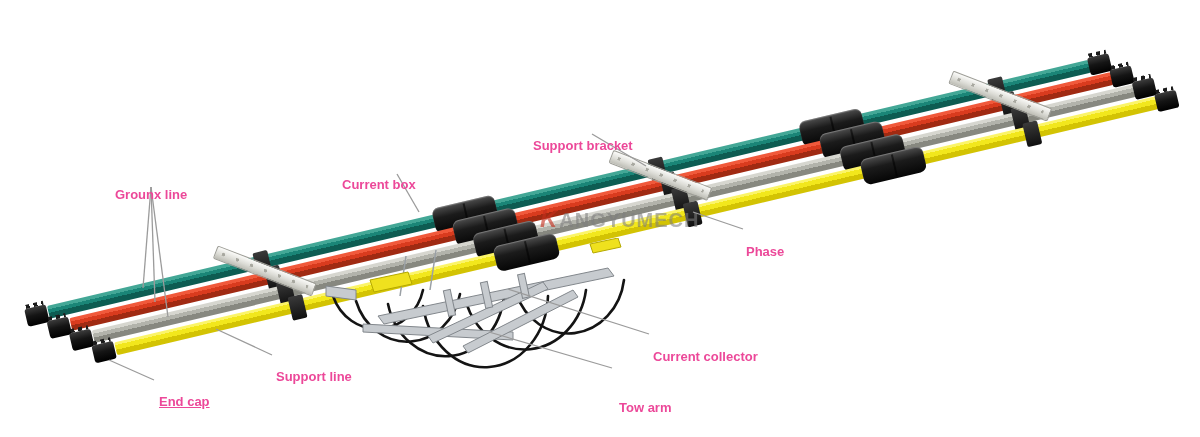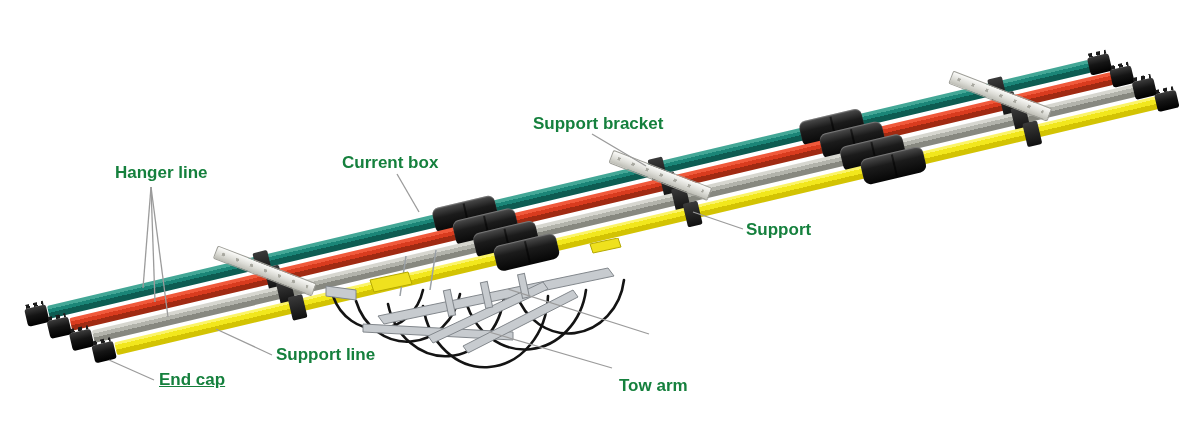--- a/index.html
+++ b/index.html
@@ -33,21 +33,21 @@
         background:linear-gradient(180deg,#fbfbf9,#dcdcd6 55%,#bcbcb4);
         border:1px solid #9d9d96;border-radius:2px;}
   .bracket::before{content:"";position:absolute;left:6px;right:6px;top:4px;height:3px;
         background:repeating-linear-gradient(90deg,#a8a8a0 0 3px,transparent 3px 15px);}
 
   
   .collector{position:absolute;left:308px;top:238px;z-index:5;}
   .leaders{position:absolute;left:0;top:0;z-index:50;pointer-events:none;}
 
   
-  .lbl{position:absolute;z-index:60;color:#15803d;font-size:17px;font-weight:700;white-space:nowrap;}
+  .lbl{position:absolute;z-index:60;color:#ec4899;font-size:13px;font-weight:700;white-space:nowrap;margin-top:24px;}
 
   
   .watermark{position:absolute;left:540px;top:205px;z-index:40;font-weight:700;font-size:20px;
              letter-spacing:1px;color:rgba(125,125,125,.58);white-space:nowrap;}
   .wm-logo{color:rgba(195,45,28,.62);font-size:24px;font-style:italic;margin-right:1px;}
 </style>
 </head>
 <body>
 
 <div class="scene">
@@ -131,22 +131,26 @@
       <line x1="397" y1="174" x2="419" y2="212"></line>
       <line x1="592" y1="134" x2="646" y2="166"></line>
       <line x1="743" y1="229" x2="693" y2="212"></line>
       <line x1="649" y1="334" x2="508" y2="289"></line>
       <line x1="612" y1="368" x2="489" y2="332"></line>
       <line x1="272" y1="355" x2="216" y2="329"></line>
       <line x1="154" y1="380" x2="109" y2="360"></line>
     </g>
   </svg>
 
+  <div class="watermark">
+    <span class="wm-logo">K</span><span>ANGYUMECH</span>
+  </div>
 
-  <div class="lbl" style="left:115px;top:163px;">Hanger line</div>
+  <div class="lbl" style="left:115px;top:163px;">Grounx line</div>
   <div class="lbl" style="left:342px;top:153px;">Current box</div>
   <div class="lbl" style="left:533px;top:114px;">Support bracket</div>
-  <div class="lbl" style="left:746px;top:220px;">Support</div>
+  <div class="lbl" style="left:746px;top:220px;">Phase</div>
+  <div class="lbl" style="left:653px;top:325px;">Current collector</div>
   <div class="lbl" style="left:619px;top:376px;">Tow arm</div>
   <div class="lbl" style="left:276px;top:345px;">Support line</div>
   <div class="lbl" style="left:159px;top:370px;text-decoration:underline;">End cap</div>
 
 </div>
 
 </body></html>

